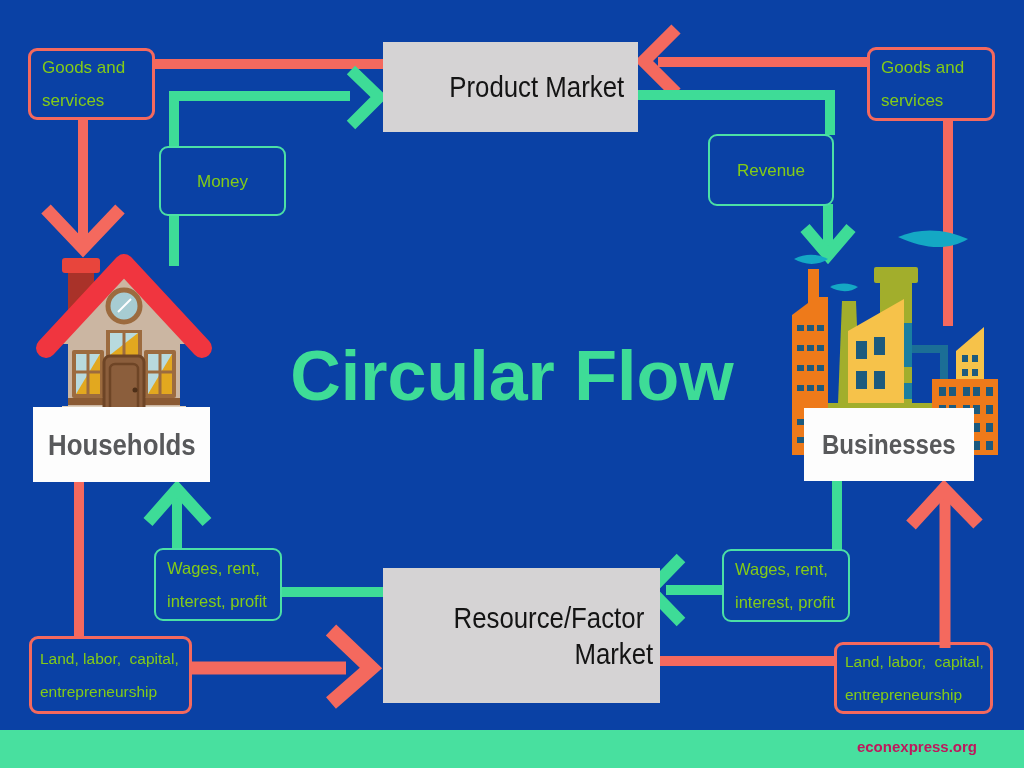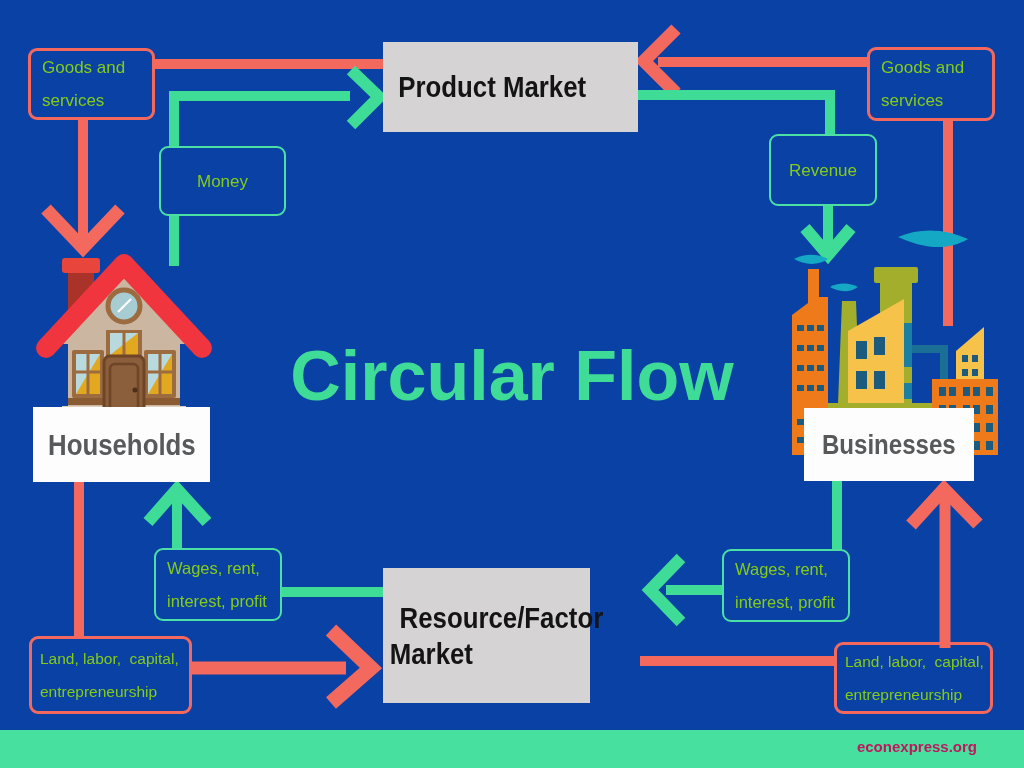--- a/index.html
+++ b/index.html
@@ -18,22 +18,22 @@
   }
   .flowbox.red   { border:3px solid #f4695e; }
   .flowbox.mint  { border:2.5px solid #4ce0a5; }
   .flowbox.left-text { align-items:flex-start; padding-left:11px; }
   .flowbox.center-text { align-items:center; }
   .flowbox .ln { white-space:pre-wrap; }
 
   
   .marketbox {
     position:absolute; background:#d5d3d4; z-index:3;
-    display:flex; flex-direction:column; justify-content:center; align-items:flex-start;
-    color:#141414; font-weight:bold;
+    display:flex; flex-direction:column; justify-content:center; align-items:flex-end;
+    color:#141414; font-weight:normal;
   }
   .marketbox .mtxt {
     display:inline-block; transform:scaleX(0.86); transform-origin:center;
     white-space:nowrap; font-size:30px; line-height:36px; letter-spacing:0px;
   }
 
   
   .actorlabel {
     position:absolute; background:#fdfdfd; z-index:3;
     display:flex; justify-content:center; align-items:center;
@@ -254,21 +254,21 @@
       </g>
     </g>
   </svg>
 
   <div id="title">Circular Flow</div>
 
   <div class="marketbox" style="left:383px; top:42px; width:255px; height:90px;">
     <span class="mtxt">Product Market</span>
   </div>
 
-  <div class="marketbox" style="left:383px; top:568px; width:207px; height:135px;">
+  <div class="marketbox" style="left:383px; top:568px; width:277px; height:135px;">
     <span class="mtxt">Resource/Factor</span>
     <span class="mtxt">Market</span>
   </div>
 
   <div class="actorlabel" style="left:33px; top:407px; width:177px; height:75px;">
     <span class="atxt">Households</span>
   </div>
 
   <div class="actorlabel" style="left:804px; top:408px; width:170px; height:73px;">
     <span class="atxt" style="font-size:28px;">Businesses</span>
@@ -281,21 +281,21 @@
 
   <div class="flowbox red left-text" style="left:867px; top:47px; width:128px; height:74px;">
     <span class="ln">Goods and</span>
     <span class="ln">services</span>
   </div>
 
   <div class="flowbox mint center-text" style="left:159px; top:146px; width:127px; height:70px;">
     <span class="ln">Money</span>
   </div>
 
-  <div class="flowbox mint center-text" style="left:769px; top:134px; width:108px; height:72px;text-align:right;">
+  <div class="flowbox mint center-text" style="left:708px; top:134px; width:126px; height:72px;text-align:right;">
     <span class="ln">Revenue</span>
   </div>
 
   <div class="flowbox mint left-text" style="left:154px; top:548px; width:128px; height:73px; font-size:16.5px;">
     <span class="ln">Wages, rent,</span>
     <span class="ln">interest, profit</span>
   </div>
 
   <div class="flowbox mint left-text" style="left:722px; top:549px; width:128px; height:73px; font-size:16.5px;">
     <span class="ln">Wages, rent,</span>

